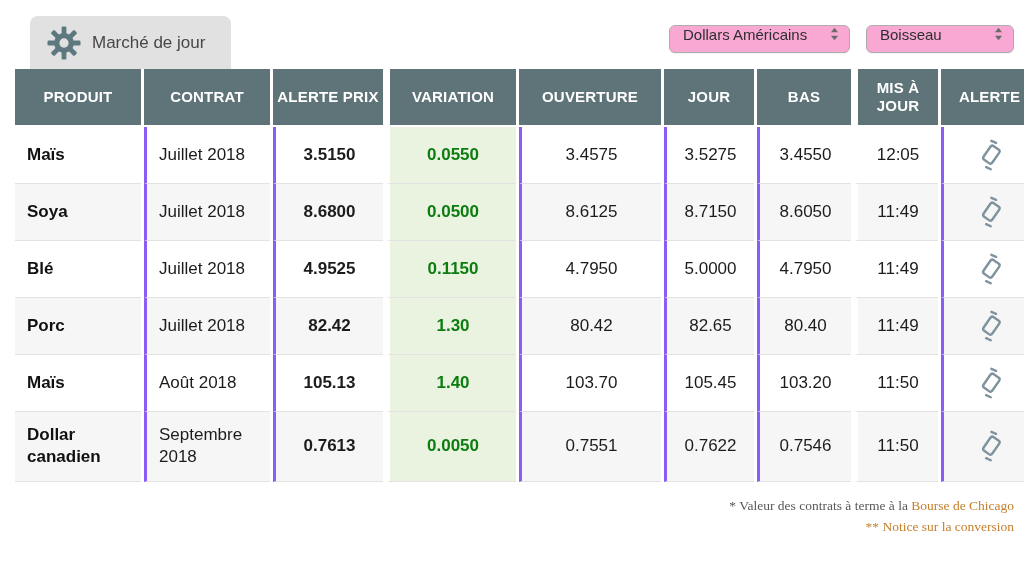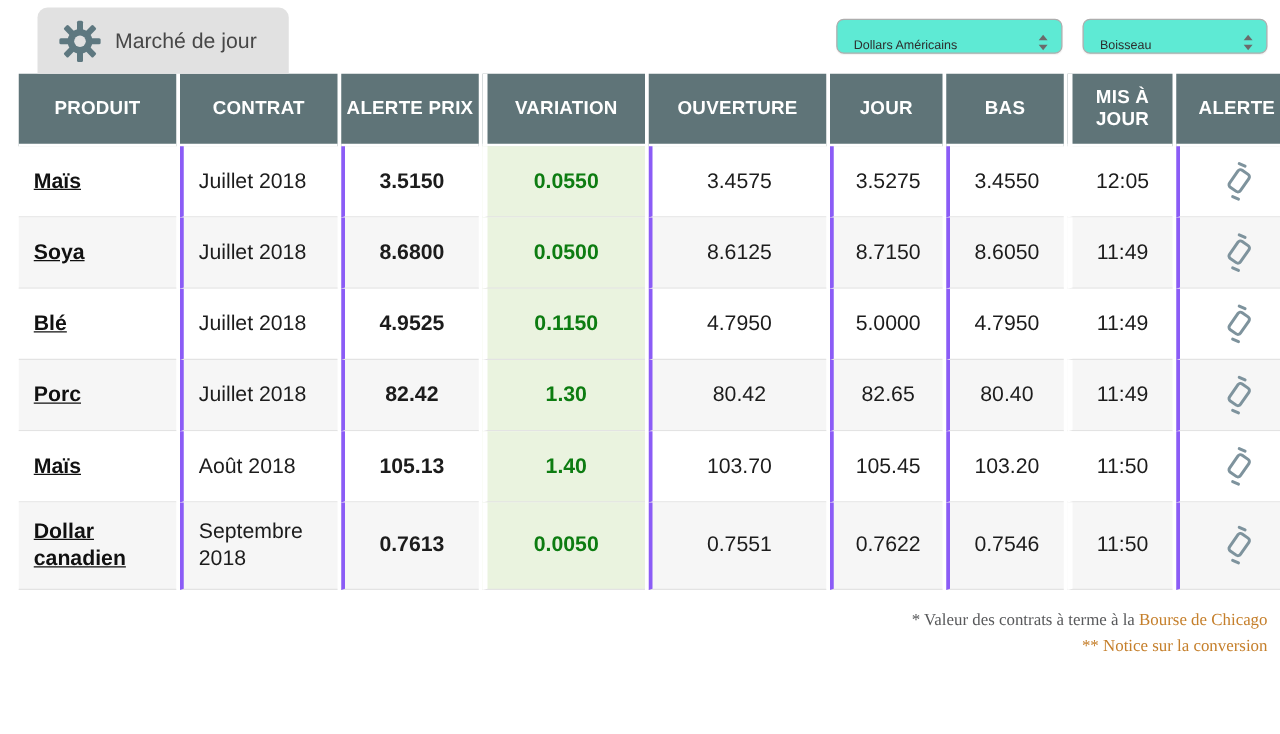--- a/index.html
+++ b/index.html
@@ -2,36 +2,36 @@
 <html><head>
 <meta charset="utf-8">
 <style>
   * { box-sizing: border-box; }
   html, body { margin: 0; padding: 0; background: #ffffff; }
   body {
     font-family: "Liberation Sans", "DejaVu Sans", sans-serif;
     width: 1024px; height: 587px; overflow: hidden;
     color: #222;
   }
-  .page { width: 1002px; margin: 0 10px 0 12px; padding-top: 6px; }
+  .page { width: 1002px; margin: 0 10px 0 12px; padding-top: 16px; }
 
   
   .topbar { display: flex; justify-content: space-between; align-items: flex-start; height: 53px; }
   .tab {
     margin-left: 18px; background: #e1e1e1; border-radius: 8px 8px 0 0;
     height: 53px; padding: 0 26px 0 16px;
     display: flex; align-items: center; gap: 10px;
     font-size: 17px; color: #474747; cursor: pointer;
   }
   .tab .gear { width: 36px; height: 36px; display: block; }
   .selects { display: flex; gap: 16px; margin-top: 9px; }
   .select {
-    height: 28px; border: 1px solid #adadad; border-radius: 6px; background: #5eead4;
-    display: flex; align-items: flex-end; justify-content: space-between;
-    font-size: 10px; color: #2e2e2e; padding: 0 8px 0 13px; cursor: pointer;
+    height: 28px; border: 1px solid #adadad; border-radius: 6px; background: #f9a8d4;
+    display: flex; align-items: flex-start; justify-content: space-between;
+    font-size: 15px; color: #2e2e2e; padding: 0 8px 0 13px; cursor: pointer;
     box-shadow: 0 1px 1px rgba(0,0,0,0.05);
   }
   .select.currency { width: 181px; }
   .select.unit { width: 148px; }
   .updown { width: 13px; height: 16px; flex: 0 0 auto; margin-left: 8px; }
 
   
   table.market {
     width: 1002px; table-layout: fixed;
     border-collapse: separate; border-spacing: 3px 0;
@@ -46,21 +46,21 @@
   tbody td {
     font-size: 17px; text-align: center; vertical-align: middle;
     padding: 12px 6px; border-bottom: 1px solid #e3e3e3;
     background: #ffffff; color: #1c1c1c;
   }
   tbody td:not(:first-child) { border-left: 3px solid #8b5cf6; }
   tbody tr:nth-child(even) td { background: #f6f6f6; }
   td.produit { text-align: left; padding-left: 12px; font-weight: bold; color: #111; }
   td.contrat { text-align: left; padding-left: 12px; }
   td.contrat span { display: inline-block; max-width: 5.3em; line-height: 1.32; }
-  td.produit span { display: inline-block; max-width: 6.2em; line-height: 1.32; text-decoration: underline; }
+  td.produit span { display: inline-block; max-width: 6.2em; line-height: 1.32; }
   td.dernier { font-weight: bold; }
   td.variation, tbody tr:nth-child(even) td.variation {
     background: #eaf3df; color: #0d7c11; font-weight: bold;
   }
   th.group-start, td.group-start { border-left: 4px solid #ffffff !important; }
   td.alerte { cursor: pointer; }
   .alert-ico { width: 30px; height: 32px; display: inline-block; vertical-align: middle; }
 
   
   .footer { text-align: right; margin-top: 13px; font-size: 13.5px; line-height: 1.6; color: #58595b; font-family: Liberation Serif, serif; }

